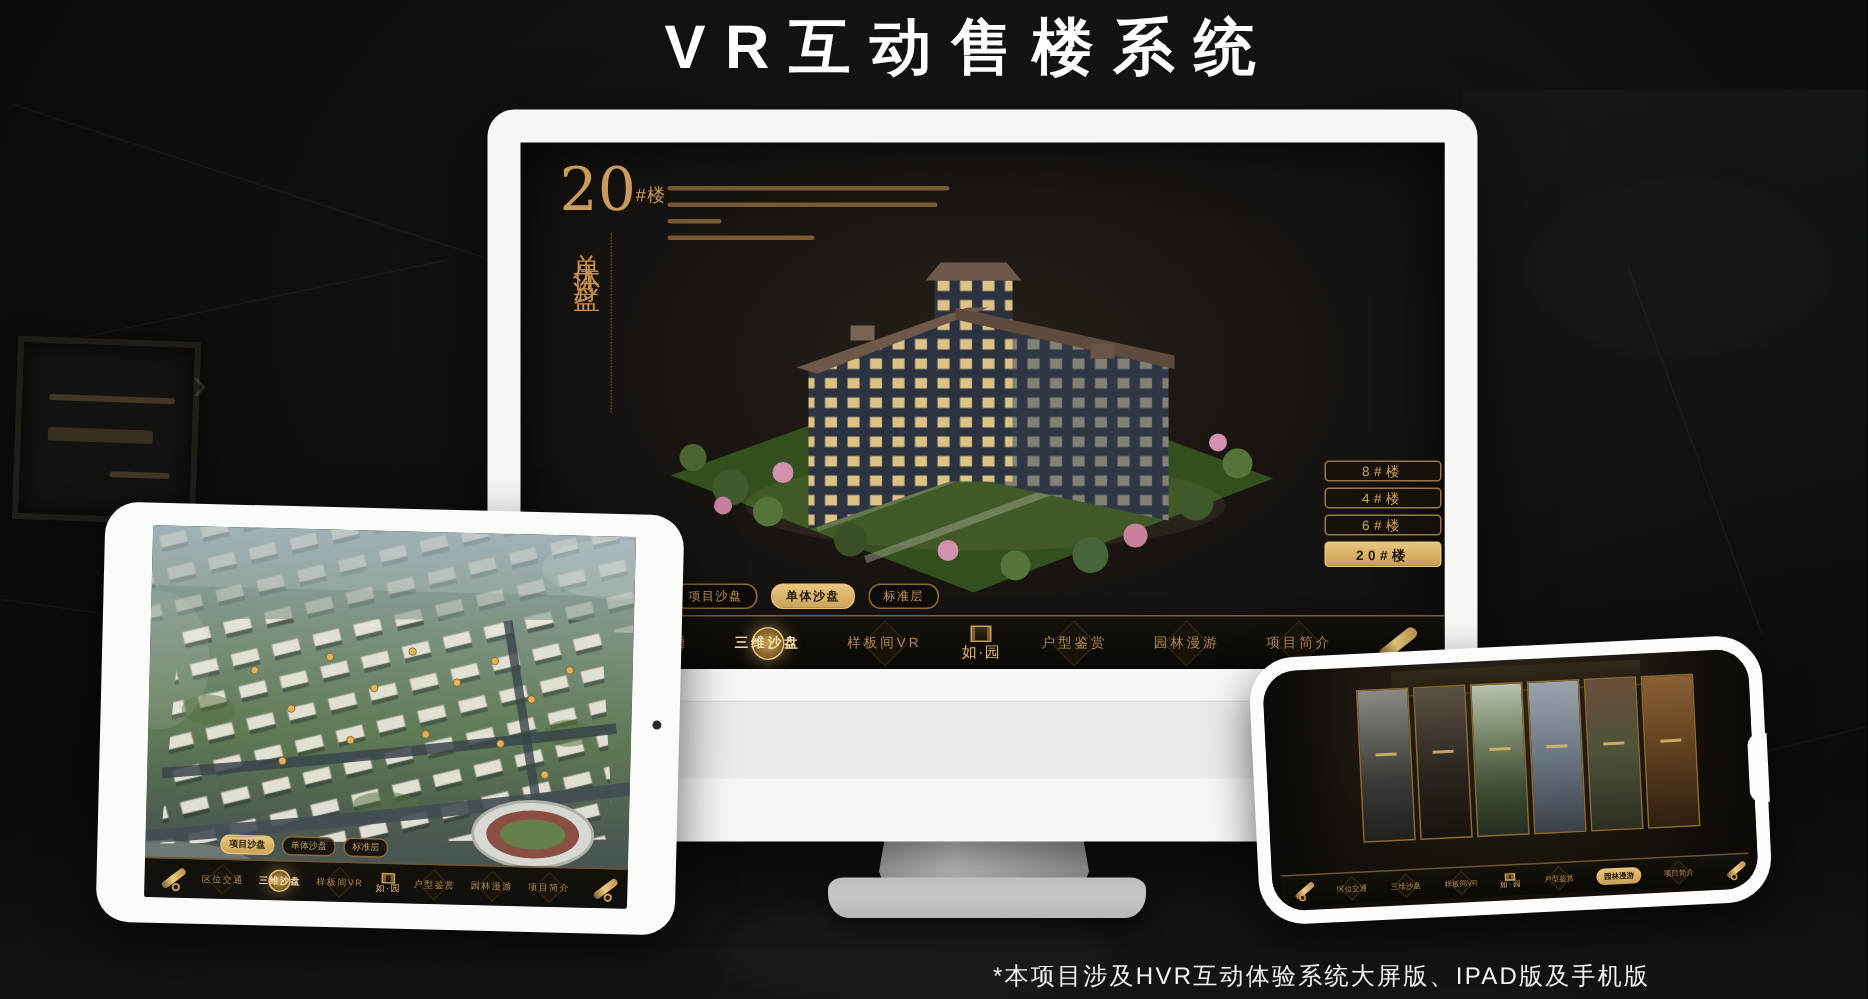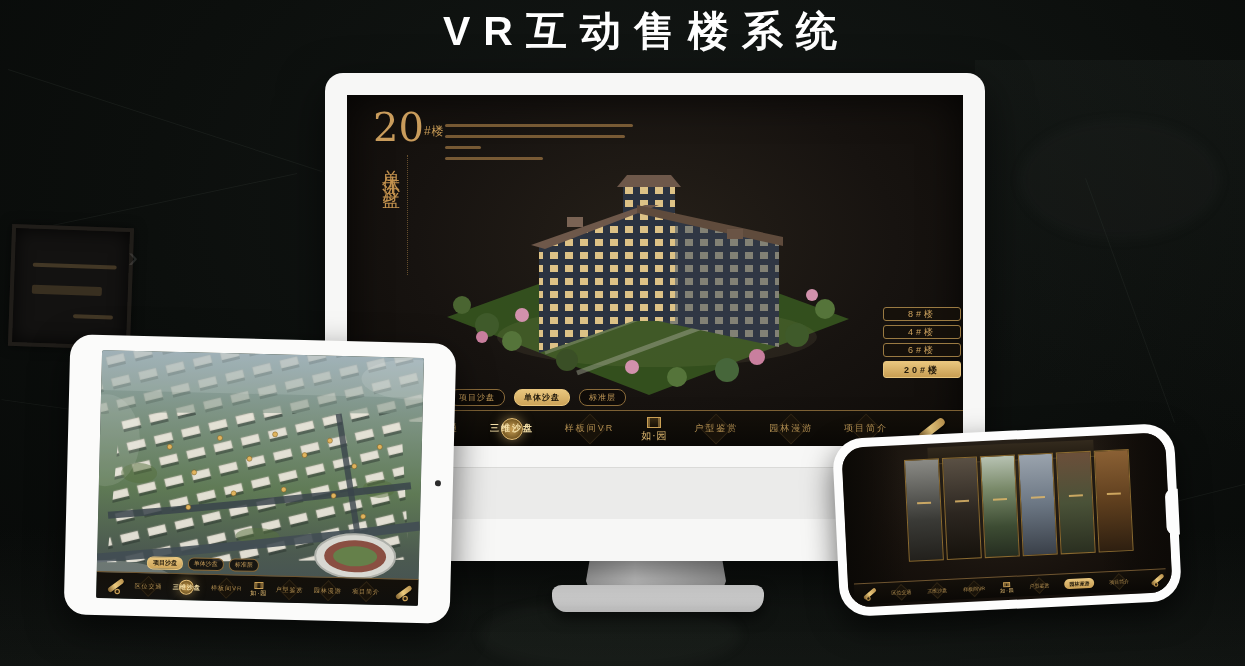--- a/index.html
+++ b/index.html
@@ -365,13 +365,14 @@
           <div class="scroll-icon xs">
               <div class="scroll-bar"></div>
               <div class="scroll-tip"></div>
             </div>
         </div>
       </div>
       <div class="phone-notch"></div>
     </div>
   </div>
 
+  <div class="footnote">*本项目涉及HVR互动体验系统大屏版、IPAD版及手机版</div>
 </div>
 
 </body></html>

